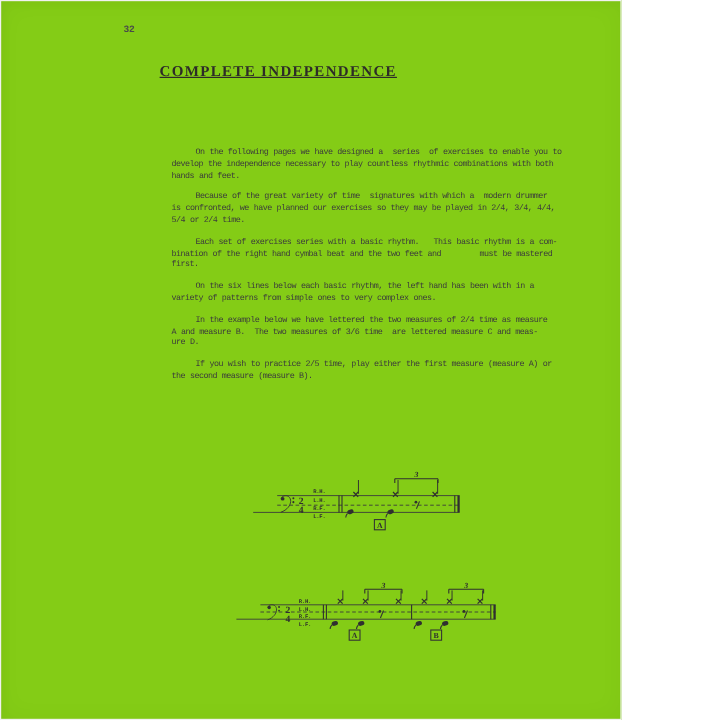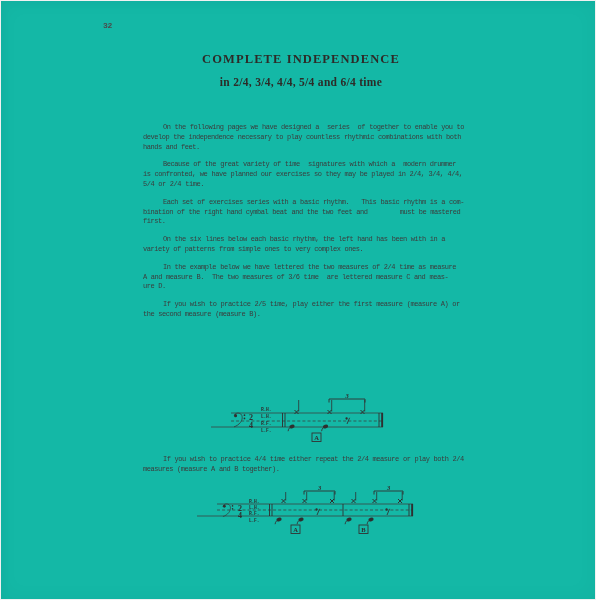--- a/index.html
+++ b/index.html
@@ -1,29 +1,29 @@
 <!DOCTYPE html>
 <html><head>
 <meta charset="utf-8">
 <style>
   html,body{margin:0;padding:0;background:#ffffff;}
   .page{
-    position:relative;width:596px;height:600px;background:#14b8a6;
+    position:relative;width:518px;height:600px;background:#84cc16;
     overflow:hidden;font-family:"Liberation Sans",sans-serif;
     border:1px solid #f1f1f1;box-sizing:border-box;
   }
   .page::before{
     content:"";position:absolute;inset:0;pointer-events:none;
     box-shadow:inset 0 0 22px rgba(0,0,0,0.03), inset 3px 3px 8px rgba(0,0,0,0.025);
   }
   .page-num{
     position:absolute;left:102px;top:20px;
     font:700 8px "Liberation Mono",monospace;color:#4a4a4a;letter-spacing:-0.2px;
   }
-  .title-block{position:absolute;left:120px;top:51px;width:360px;text-align:center;color:#2d2b28;}
+  .title-block{position:absolute;left:132px;top:51px;width:360px;text-align:left;color:#2d2b28;text-decoration:underline;}
   .title-block h1{
     margin:0;font:700 12.5px "Liberation Serif",serif;letter-spacing:1.1px;white-space:nowrap;
   }
   .title-block h2{
     margin:9px 0 0 0;font:700 11.5px "Liberation Serif",serif;letter-spacing:0.3px;white-space:nowrap;
   }
   .body-block{position:absolute;left:142px;top:122px;width:336px;}
   .body-block2{position:absolute;left:142px;top:454px;width:336px;}
   .body-block p,.body-block2 p{
     margin:0 0 8px 0;
@@ -49,25 +49,24 @@
 </style>
 </head>
 <body>
 
 <div class="page">
 
   <div class="page-num">32</div>
 
   <div class="title-block">
     <h1>COMPLETE INDEPENDENCE</h1>
-    <h2>in 2/4, 3/4, 4/4, 5/4 and 6/4 time</h2>
   </div>
 
   <div class="body-block">
-    <p>On the following pages we have designed a  series  of together to enable you to
+    <p>On the following pages we have designed a  series  of exercises to enable you to
 develop the independence necessary to play countless rhythmic combinations with both
 hands and feet.</p>
     <p>Because of the great variety of time  signatures with which a  modern drummer
 is confronted, we have planned our exercises so they may be played in 2/4, 3/4, 4/4,
 5/4 or 2/4 time.</p>
     <p><span>Each set of exercises series with a basic rhythm.   This basic rhythm is a com-
 bination of the right hand cymbal beat and the two feet and </span><span class="ul">must be mastered first.</span></p>
     <p>On the six lines below each basic rhythm, the left hand has been with in a
 variety of patterns from simple ones to very complex ones.</p>
     <p>In the example below we have lettered the two measures of 2/4 time as measure
@@ -130,24 +129,20 @@
     <g>
       <line class="bar" x1="168" y1="22" x2="168" y2="36"></line>
       <rect class="fill" x="170.2" y="22" width="1.9" height="14"></rect>
     </g>
     <g>
       <rect class="st" x="101" y="42" width="9" height="8.5"></rect>
       <text class="ml" x="105.5" y="49">A</text>
     </g>
   </svg>
 
-  <div class="body-block2">
-    <p>If you wish to practice 4/4 time either repeat the 2/4 measure or play both 2/4
-measures (measure A and B together).</p>
-  </div>
 
   <svg class="ex" style="left:196px;top:485px" width="220" height="52" viewBox="0 0 220 52">
     <g>
       <line class="sl" x1="20" y1="18" x2="216" y2="18"></line>
       <line class="sl dash" x1="20" y1="24" x2="216" y2="24"></line>
       <line class="sl" x1="0" y1="30" x2="216" y2="30"></line>
     </g>
     <g class="fill" transform="translate(25,18.4) scale(0.78)">
       <circle cx="3" cy="2.4" r="1.8"></circle>
       <path class="st" d="M1.5 2.8 C1.8 -0.6 6.4 -1.6 9 0.4 C11.8 2.6 11.2 7.4 8.6 10.6 C6.8 12.8 4.2 14.6 1.2 15.6"></path>

